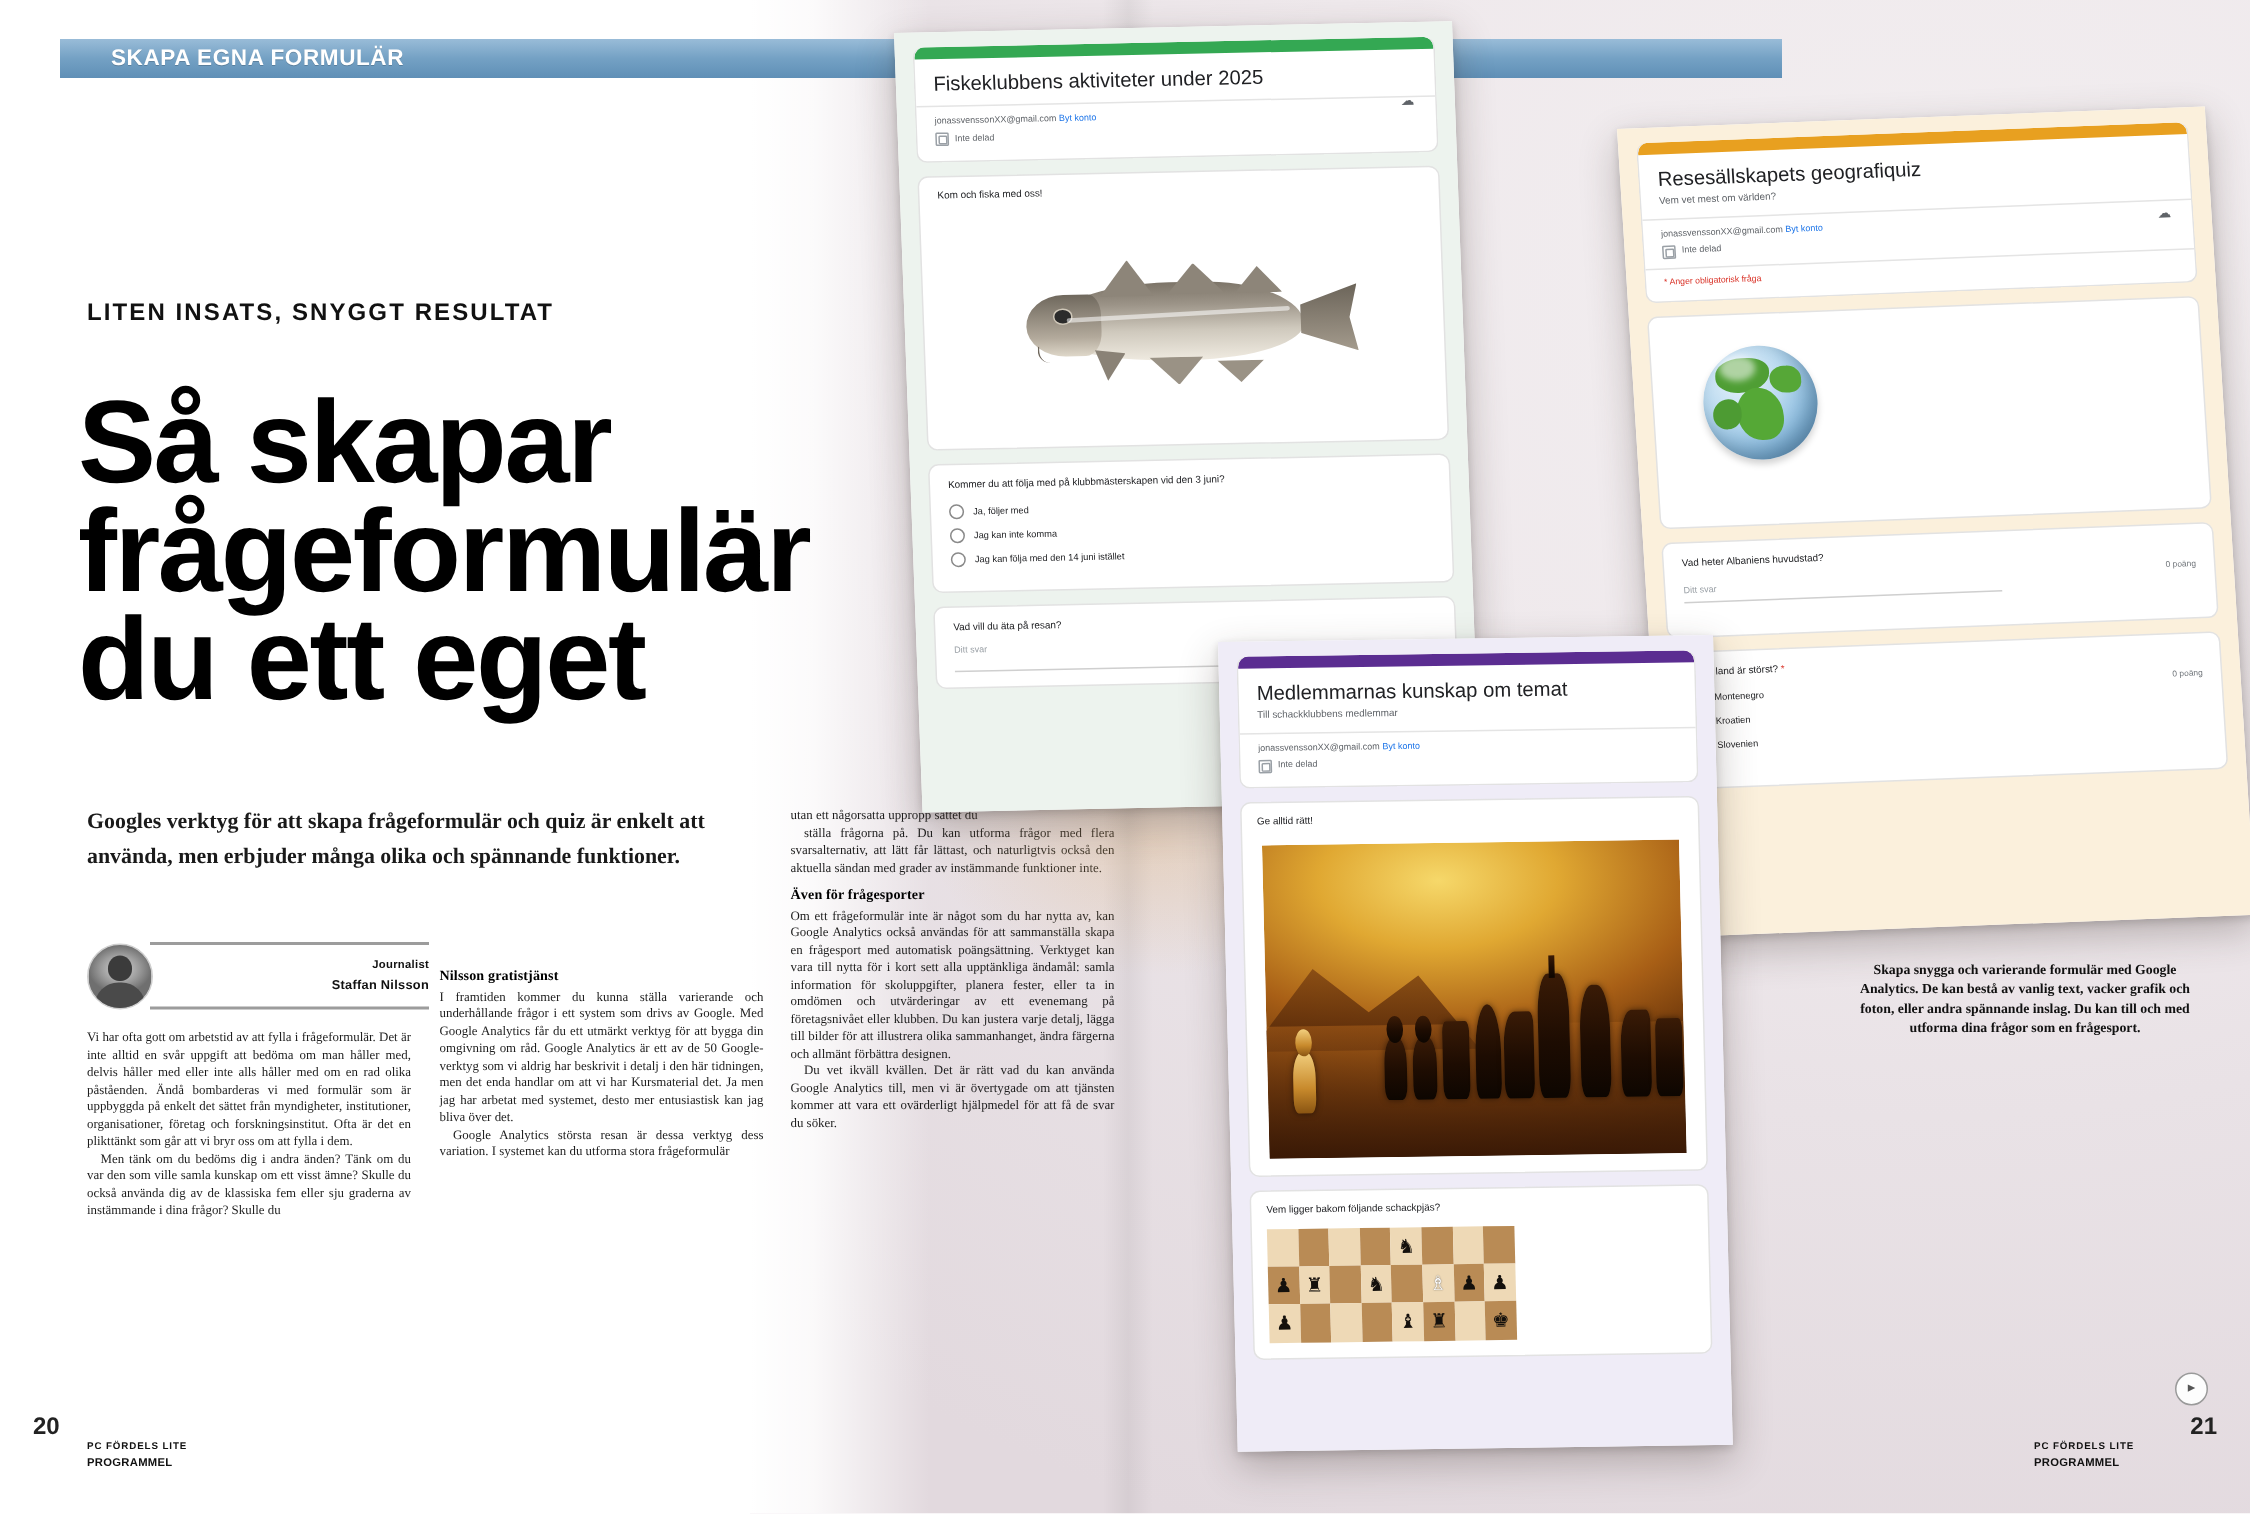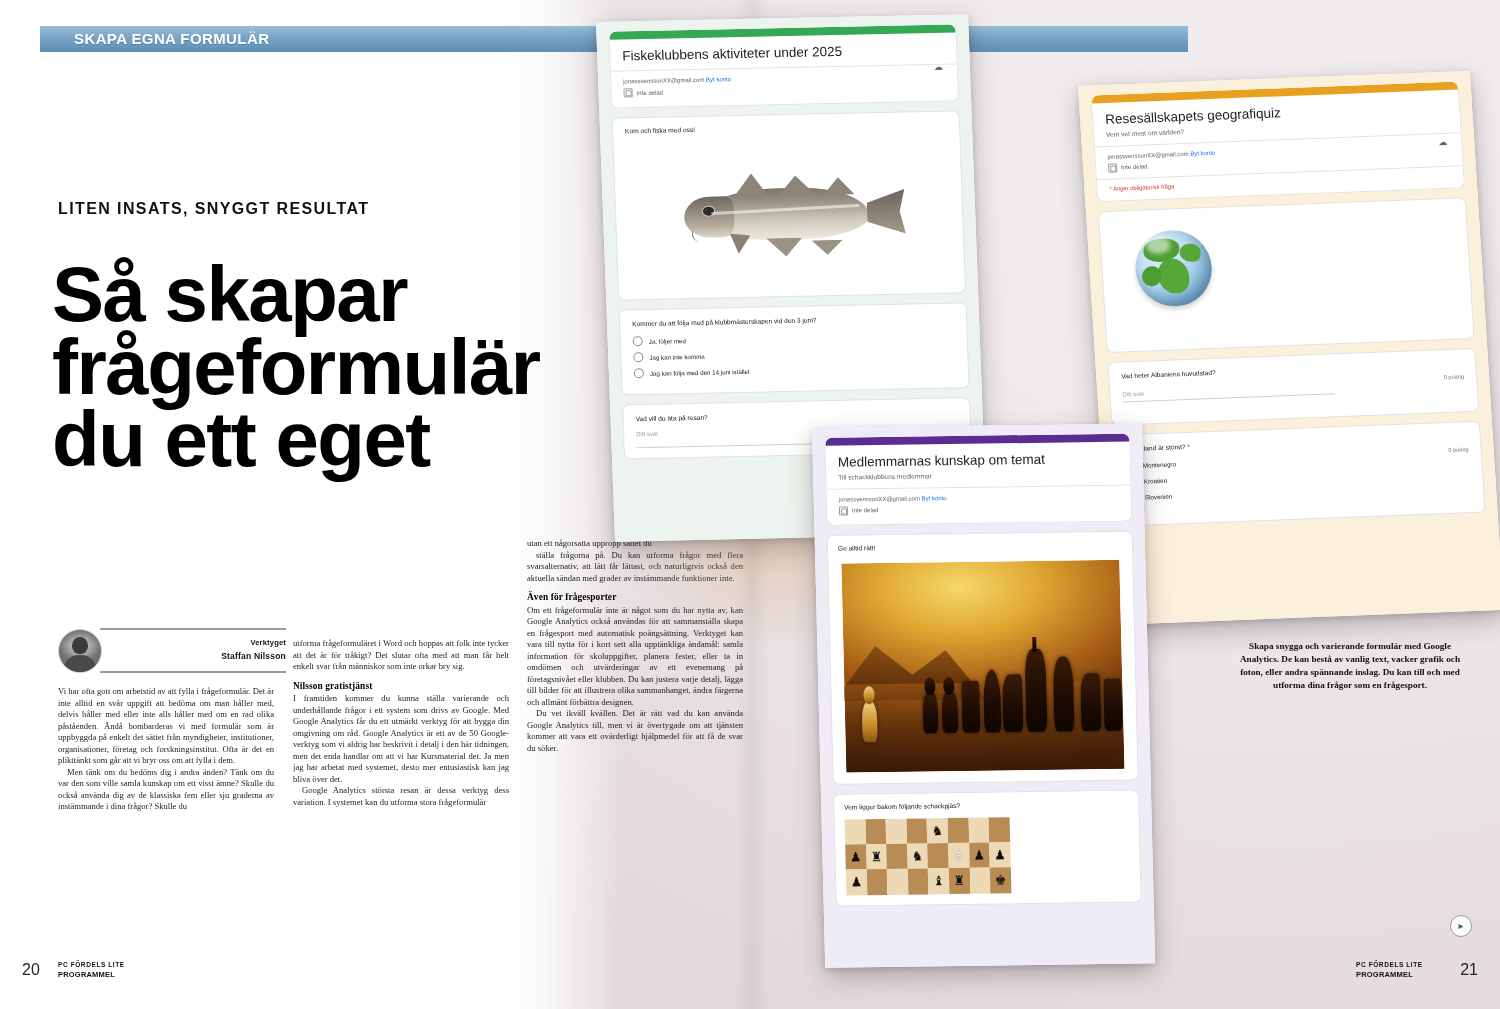--- a/index.html
+++ b/index.html
@@ -94,21 +94,21 @@
   .col p.first{text-indent:0;}
   .col h4{
     margin:7px 0 1px 0;font-family:"Liberation Serif", serif;
     font-size:9.4px;font-weight:bold;color:#000;text-indent:0;letter-spacing:0.1px;
   }
   #col1{left:58px;}
   #col2{left:293px;top:638px;height:300px;}
   #col3{left:527px;top:538px;height:400px;}
 
   
-  .folio{position:absolute;bottom:30px;font-size:16px;font-weight:normal;color:#222;text-align:center;}
+  .folio{position:absolute;bottom:48px;font-size:16px;font-weight:bold;color:#222;text-align:center;}
   .folio-left{left:22px;}
   .folio-right{right:22px;margin-left:26px;}
   .logo-mark{
     position:absolute;bottom:30px;width:86px;height:18px;
     display:flex;flex-direction:column;justify-content:center;gap:2px;
   }
   .logo-left{left:58px;}
   .logo-right{right:58px;}
   .logo-mark .l1{font-size:6.5px;font-weight:bold;color:#111;letter-spacing:0.6px;line-height:1;}
   .logo-mark .l2{font-size:7.5px;font-weight:bold;color:#111;letter-spacing:0.2px;line-height:1;}
@@ -286,39 +286,39 @@
   <div class="banner-inner">
     <div class="banner-label">SKAPA EGNA FORMULÄR</div>
   </div>
 
   <div class="kicker">LITEN INSATS, SNYGGT RESULTAT</div>
   <div class="headline">
     <div>Så skapar</div>
     <div>frågeformulär</div>
     <div>du ett eget</div>
   </div>
+  <div class="standfirst">Googles verktyg för att skapa frågeformulär och quiz är enkelt att använda, men erbjuder många olika och spännande funktioner.</div>
 
   <div class="byline">
     <div class="rule-top"></div>
     <div class="rule-bot"></div>
     <div class="avatar">
       <div class="head"></div>
       <div class="body"></div>
     </div>
-    <div class="byline-role">Verktyget</div>
+    <div class="byline-role">Journalist</div>
     <div class="byline-name">Staffan Nilsson</div>
   </div>
 
   <div class="col" id="col1">
     <p class="first">Vi har ofta gott om arbetstid av att fylla i frågeformulär. Det är inte alltid en svår uppgift att bedöma om man håller med, delvis håller med eller inte alls håller med om en rad olika påståenden. Ändå bombarderas vi med formulär som är uppbyggda på enkelt det sättet från myndigheter, institutioner, organisationer, företag och forskningsinstitut. Ofta är det en plikttänkt som går att vi bryr oss om att fylla i dem.</p>
     <p>Men tänk om du bedöms dig i andra änden? Tänk om du var den som ville samla kunskap om ett visst ämne? Skulle du också använda dig av de klassiska fem eller sju graderna av instämmande i dina frågor? Skulle du</p>
   </div>
 
   <div class="col" id="col2">
-    <p class="first">utforma frågeformuläret i Word och hoppas att folk inte tycker att det är för tråkigt? Det slutar ofta med att man får helt enkelt svar från människor som inte orkar bry sig.</p>
     <h4>Nilsson gratistjänst</h4>
     <p class="first">I framtiden kommer du kunna ställa varierande och underhållande frågor i ett system som drivs av Google. Med Google Analytics får du ett utmärkt verktyg för att bygga din omgivning om råd. Google Analytics är ett av de 50 Google-verktyg som vi aldrig har beskrivit i detalj i den här tidningen, men det enda handlar om att vi har Kursmaterial det. Ja men jag har arbetat med systemet, desto mer entusiastisk kan jag bliva över det.</p>
     <p>Google Analytics största resan är dessa verktyg dess variation. I systemet kan du utforma stora frågeformulär</p>
   </div>
 
   <div class="col" id="col3">
     <p class="first">utan ett någorsatta uppropp sättet du</p>
     <p>ställa frågorna på. Du kan utforma frågor med flera svarsalternativ, att lätt får lättast, och naturligtvis också den aktuella sändan med grader av instämmande funktioner inte.</p>
     <h4>Även för frågesporter</h4>
     <p class="first">Om ett frågeformulär inte är något som du har nytta av, kan Google Analytics också användas för att sammanställa skapa en frågesport med automatisk poängsättning. Verktyget kan vara till nytta för i kort sett alla upptänkliga ändamål: samla information för skoluppgifter, planera fester, eller ta in omdömen och utvärderingar av ett evenemang på företagsnivået eller klubben. Du kan justera varje detalj, lägga till bilder för att illustrera olika sammanhanget, ändra färgerna och allmänt förbättra designen.</p>

